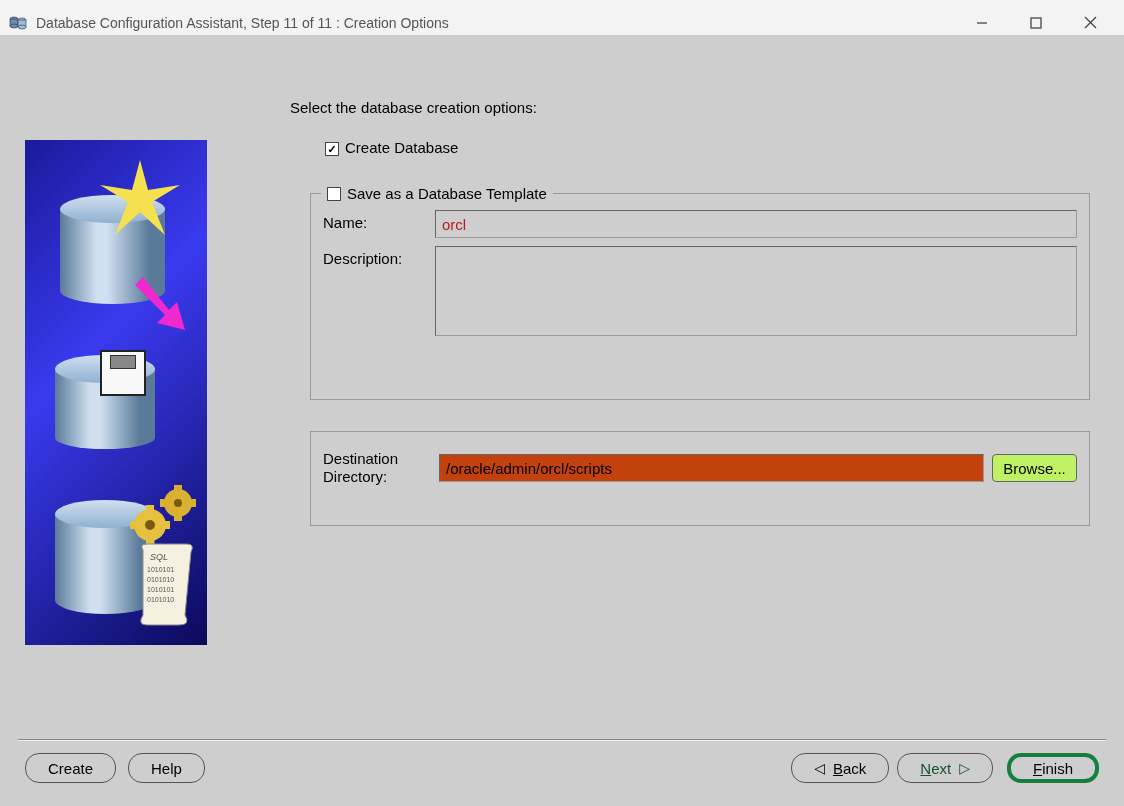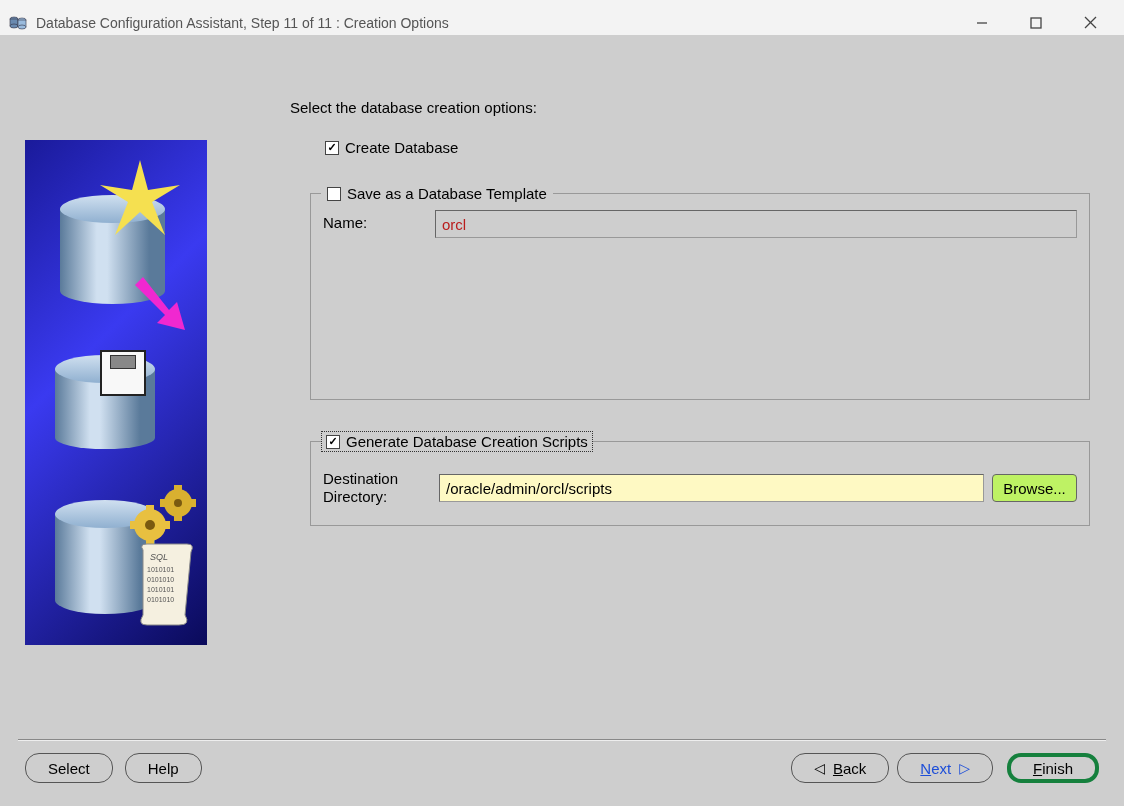--- a/index.html
+++ b/index.html
@@ -143,21 +143,21 @@
     }
     .main-heading {
       position: absolute;
       left: 290px;
       top: 64px;
       font-size: 15px;
       color: #000;
     }
     .checkbox-row {
       display: flex;
-      align-items: center;
+      align-items: flex-end;
       gap: 6px;
     }
     .checkbox-create {
       position: absolute;
       left: 325px;
       top: 104px;
     }
     .chk {
       width: 14px;
       height: 14px;
@@ -227,21 +227,21 @@
       border: 1px solid #999;
       border-top-color: #666;
       border-left-color: #666;
       background: #cecece;
       color: #b91c1c;
       padding: 3px 6px;
       font-size: 15px;
       height: 28px;
     }
     .field-input.enabled {
-      background: #fef9c3;
+      background: #c2410c;
       color: #000;
     }
     .field-textarea {
       flex: 1;
       border: 1px solid #999;
       border-top-color: #666;
       border-left-color: #666;
       background: #cecece;
       height: 90px;
       font-size: 15px;
@@ -286,21 +286,21 @@
       border: 1px solid #555;
       border-radius: 14px;
       font-size: 15px;
       cursor: pointer;
       display: inline-flex;
       align-items: center;
       gap: 8px;
       color: #000;
     }
     .nav-btn.disabled {
-      color: #1d4ed8;
+      color: #14532d;
       cursor: default;
     }
     .nav-btn.primary {
       border: 4px solid #15803d;
       font-weight: 500;
     }
     .btn-cancel { margin-right: 12px; }
     .btn-help { }
     .spacer { flex: 1; }
     .btn-back { margin-right: 8px; }
@@ -413,40 +413,38 @@
       <legend>
         <span class="legend-inner">
           <span class="chk"></span>
           <span>Save as a Database Template</span>
         </span>
       </legend>
       <div class="field-row">
         <div class="field-label">Name:</div>
         <input class="field-input" disabled="" value="orcl" style="">
       </div>
+      <div class="field-row">
+        <div class="field-label">Description:</div>
+        <textarea class="field-textarea" disabled="" style=""></textarea>
+      </div>
     </fieldset>
 
     <fieldset class="fs-scripts">
-      <legend class="dotted">
-        <span class="legend-inner">
-          <span class="chk checked"></span>
-          <span>Generate Database Creation Scripts</span>
-        </span>
-      </legend>
       <div class="scripts-row">
         <div class="scripts-label">Destination<br>Directory:</div>
         <input class="field-input enabled" style="flex: 1 1 0%;" value="/oracle/admin/orcl/scripts">
         <button class="browse-btn">Browse...</button>
       </div>
     </fieldset>
 
     <div class="separator"></div>
 
     <div class="button-bar">
-      <button class="nav-btn btn-cancel">Select</button>
+      <button class="nav-btn btn-cancel">Create</button>
       <button class="nav-btn btn-help">Help</button>
       <div class="spacer"></div>
       <button class="nav-btn btn-back">
         <span class="arrow-glyph">◁</span>
         <span><span class="mn">B</span>ack</span>
       </button>
       <button class="nav-btn btn-next disabled">
         <span><span class="mn">N</span>ext</span>
         <span class="arrow-glyph">▷</span>
       </button>

